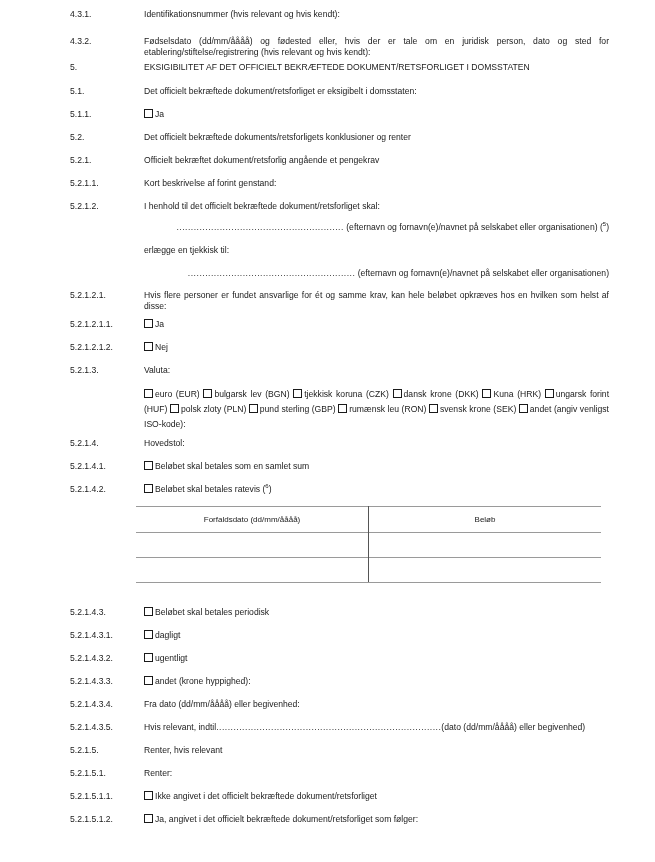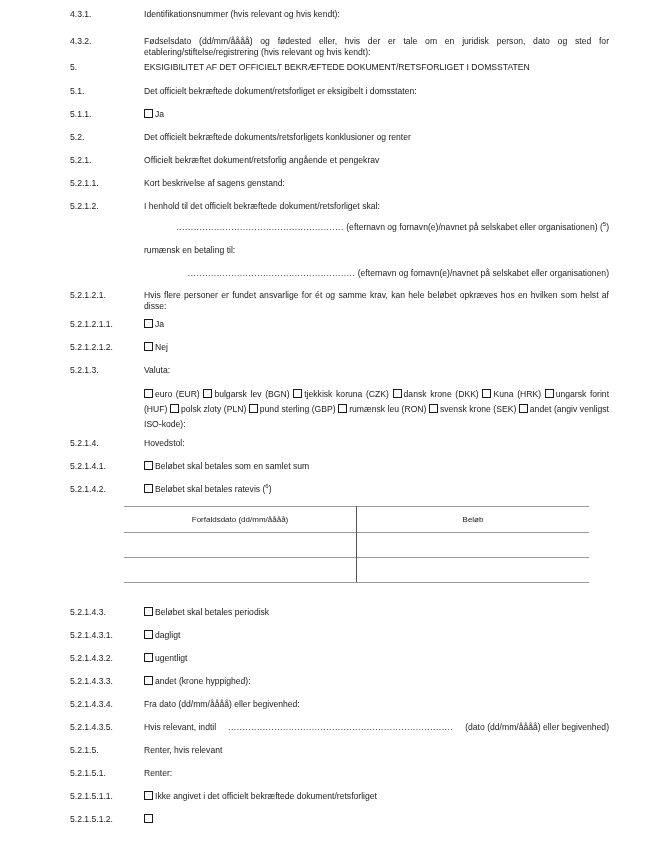--- a/index.html
+++ b/index.html
@@ -7,21 +7,21 @@
          font-family: "Liberation Sans", sans-serif; font-size: 8.6px; color: #1a1a1a; }
   .row { position: absolute; left: 0; width: 655px; }
   .num { position: absolute; left: 70px; white-space: nowrap; }
   .txt { position: absolute; left: 124px; width: 465px; line-height: 10.5px; padding-left: 20px; }
   .just { text-align: justify; }
   .cb { display: inline-block; width: 7px; height: 7px; border: 1.2px solid #1a1a1a;
         vertical-align: -1px; margin-right: 2px; box-sizing: content-box; }
   .sup { font-size: 6px; vertical-align: super; line-height: 0; }
   .dots { letter-spacing: 0.5px; color: #333; }
   .right { text-align: right; }
-  table.rates { position: absolute; left: 124px; top: 506px; width: 465px; border-collapse: collapse; }
+  table.rates { position: absolute; left: 136px; top: 506px; width: 465px; border-collapse: collapse; }
   table.rates td, table.rates th { font-weight: normal; text-align: center; font-size: 8px;
         border-top: 1px solid #9a9a9a; padding: 0; }
   table.rates tr:last-child td { border-bottom: 1px solid #9a9a9a; }
   table.rates th { height: 25px; }
   table.rates td { height: 24px; }
   table.rates .c1 { width: 232px; border-right: 1px solid #555; }
 </style>
 </head>
 <body>
 
@@ -55,38 +55,38 @@
   <span class="txt">Det officielt bekræftede dokuments/retsforligets konklusioner og renter</span>
 </div>
 
 <div class="row" style="top:155px">
   <span class="num">5.2.1.</span>
   <span class="txt">Officielt bekræftet dokument/retsforlig angående et pengekrav</span>
 </div>
 
 <div class="row" style="top:178px">
   <span class="num">5.2.1.1.</span>
-  <span class="txt">Kort beskrivelse af sagens genstand:</span>
+  <span class="txt">Kort beskrivelse af forint genstand:</span>
 </div>
 
 <div class="row" style="top:201px">
   <span class="num">5.2.1.2.</span>
   <span class="txt">I henhold til det officielt bekræftede dokument/retsforliget skal:</span>
 </div>
 
 <div class="row" style="top:222px">
   <span class="txt right">
     <span class="dots">..........................................................</span>
     <span>(efternavn og fornavn(e)/navnet på selskabet eller organisationen)</span>
     (<span class="sup">5</span>)
   </span>
 </div>
 
 <div class="row" style="top:245px">
-  <span class="txt">rumænsk en betaling til:</span>
+  <span class="txt">erlægge en tjekkisk til:</span>
 </div>
 
 <div class="row" style="top:268px">
   <span class="txt right">
     <span class="dots">..........................................................</span>
     <span>(efternavn og fornavn(e)/navnet på selskabet eller organisationen)</span>
   </span>
 </div>
 
 <div class="row" style="top:290px">
@@ -177,21 +177,21 @@
   <span class="txt"><span class="cb"></span><span>andet (krone hyppighed):</span></span>
 </div>
 
 <div class="row" style="top:699px">
   <span class="num">5.2.1.4.3.4.</span>
   <span class="txt">Fra dato (dd/mm/åååå) eller begivenhed:</span>
 </div>
 
 <div class="row" style="top:722px">
   <span class="num">5.2.1.4.3.5.</span>
-  <span class="txt" style="display:flex; justify-content:space-between; white-space:nowrap;">
+  <span class="txt" style="display:flex; justify-content:flex-start; white-space:nowrap;">
     <span>Hvis relevant, indtil</span>
     <span class="dots">..............................................................................</span>
     <span>(dato (dd/mm/åååå) eller begivenhed)</span>
   </span>
 </div>
 
 <div class="row" style="top:745px">
   <span class="num">5.2.1.5.</span>
   <span class="txt">Renter, hvis relevant</span>
 </div>
@@ -201,14 +201,14 @@
   <span class="txt">Renter:</span>
 </div>
 
 <div class="row" style="top:791px">
   <span class="num">5.2.1.5.1.1.</span>
   <span class="txt"><span class="cb"></span><span>Ikke angivet i det officielt bekræftede dokument/retsforliget</span></span>
 </div>
 
 <div class="row" style="top:814px">
   <span class="num">5.2.1.5.1.2.</span>
-  <span class="txt"><span class="cb"></span></span>
+  <span class="txt"><span class="cb"></span><span>Ja, angivet i det officielt bekræftede dokument/retsforliget som følger:</span></span>
 </div>
 
 </body></html>

